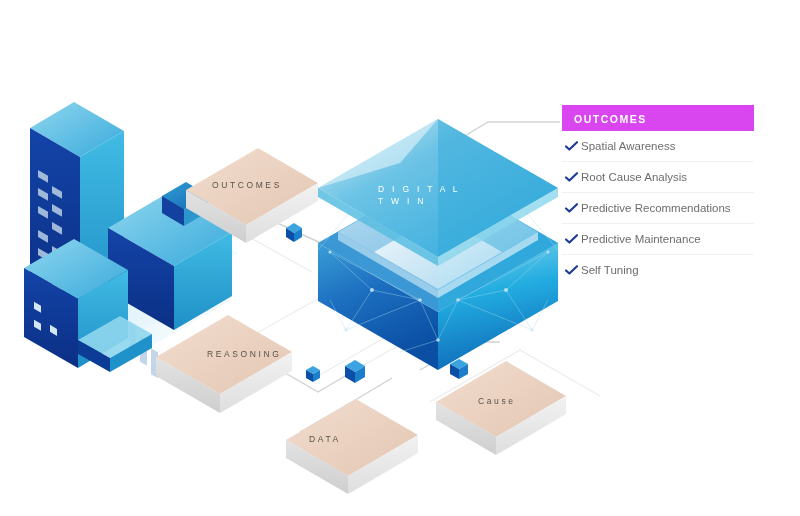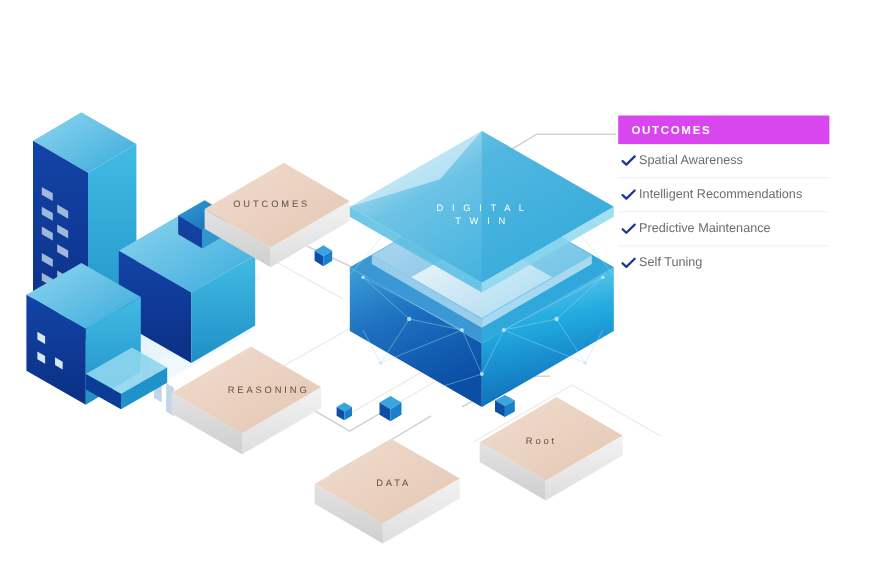--- a/index.html
+++ b/index.html
@@ -82,29 +82,29 @@
     position: absolute;
     color: #5a5248;
     font-size: 8.5px;
     letter-spacing: 2.6px;
     font-family: "Liberation Sans", sans-serif;
     white-space: nowrap;
     transform-origin: 0 0;
   }
   #label-context  { left: 212px; top: 180px; }
   #label-reasoning{ left: 181px; top: 349px; margin-left: 26px; }
-  #label-data     { left: 342px; top: 434px; }
+  #label-data     { left: 309px; top: 434px; }
   #label-kpis     { left: 478px; top: 396px; }
 
   #cube-title {
     position: absolute;
     left: 378px;
     top: 183px;
     width: 120px;
-    text-align: center;
+    text-align: left;
     color: #ffffff;
     font-size: 8.5px;
     letter-spacing: 2.8px;
     line-height: 12px;
     font-family: "Liberation Sans", sans-serif;
     pointer-events: none;
   }
   #cube-title .l2 { display: block; }
 </style>
 </head>
@@ -384,21 +384,21 @@
     <g>
       <path d="M 450,364 L 459,359 L 468,364 L 459,369 Z" fill="#3aa3e0"></path>
       <path d="M 450,364 L 459,369 L 459,379 L 450,374 Z" fill="#0b4fa6"></path>
       <path d="M 459,369 L 468,364 L 468,374 L 459,379 Z" fill="#1a7ecb"></path>
     </g>
   </svg>
 
   <div class="slab-label" id="label-context">OUTCOMES</div>
   <div class="slab-label" id="label-reasoning">REASONING</div>
   <div class="slab-label" id="label-data">DATA</div>
-  <div class="slab-label" id="label-kpis">Root</div>
+  <div class="slab-label" id="label-kpis">Cause</div>
 
   <div id="cube-title">
     <span class="l1">D I G I T A L</span>
     <span class="l2">T W I N</span>
   </div>
 
   <div id="outcomes-panel">
     <div id="outcomes-header">
       <span id="outcomes-header-label">OUTCOMES</span>
     </div>
@@ -410,21 +410,29 @@
             </svg>
         </span>
         <span class="outcome-label">Spatial Awareness</span>
       </li>
       <li>
         <span class="check-icon">
           <svg viewBox="0 0 18 14" width="18" height="14">
               <path d="M3 7.4 L6.4 10.6 L14 3.2" stroke="#1b3a93" stroke-width="2.1" fill="none" stroke-linecap="round" stroke-linejoin="round"></path>
             </svg>
         </span>
-        <span class="outcome-label">Intelligent Recommendations</span>
+        <span class="outcome-label">Root Cause Analysis</span>
+      </li>
+      <li>
+        <span class="check-icon">
+          <svg viewBox="0 0 18 14" width="18" height="14">
+              <path d="M3 7.4 L6.4 10.6 L14 3.2" stroke="#1b3a93" stroke-width="2.1" fill="none" stroke-linecap="round" stroke-linejoin="round"></path>
+            </svg>
+        </span>
+        <span class="outcome-label">Predictive Recommendations</span>
       </li>
       <li>
         <span class="check-icon">
           <svg viewBox="0 0 18 14" width="18" height="14">
               <path d="M3 7.4 L6.4 10.6 L14 3.2" stroke="#1b3a93" stroke-width="2.1" fill="none" stroke-linecap="round" stroke-linejoin="round"></path>
             </svg>
         </span>
         <span class="outcome-label">Predictive Maintenance</span>
       </li>
       <li>

